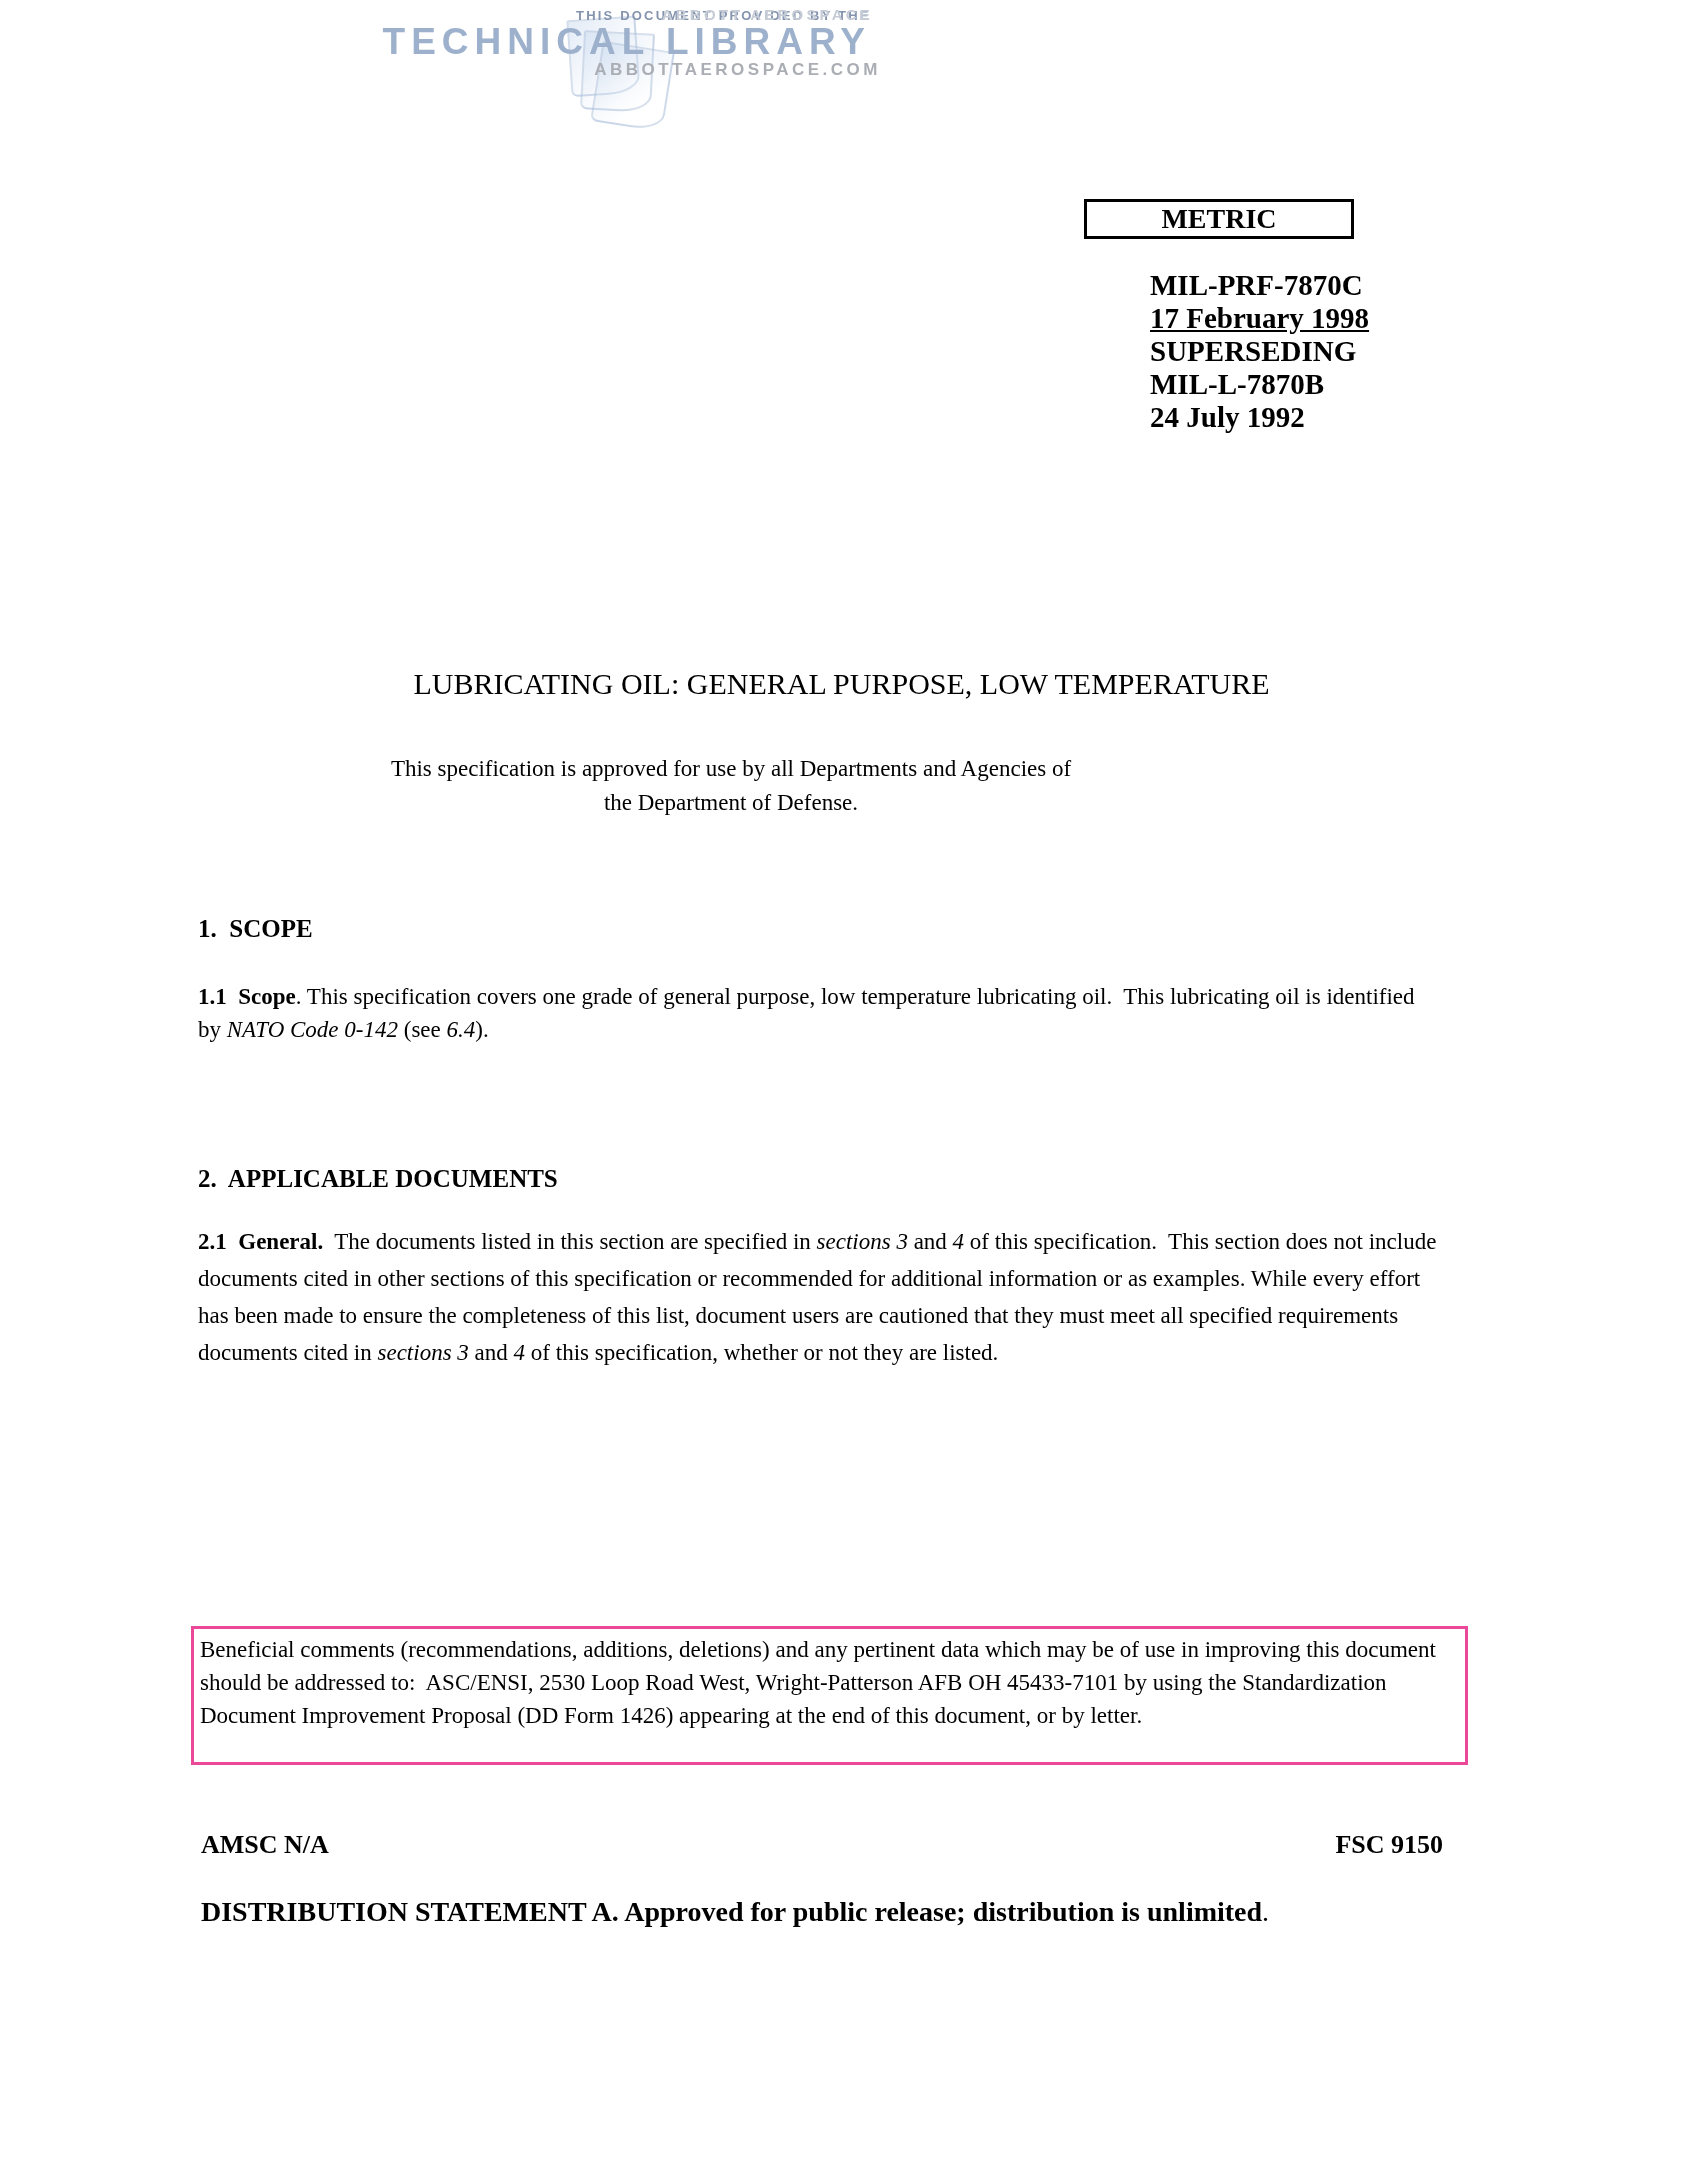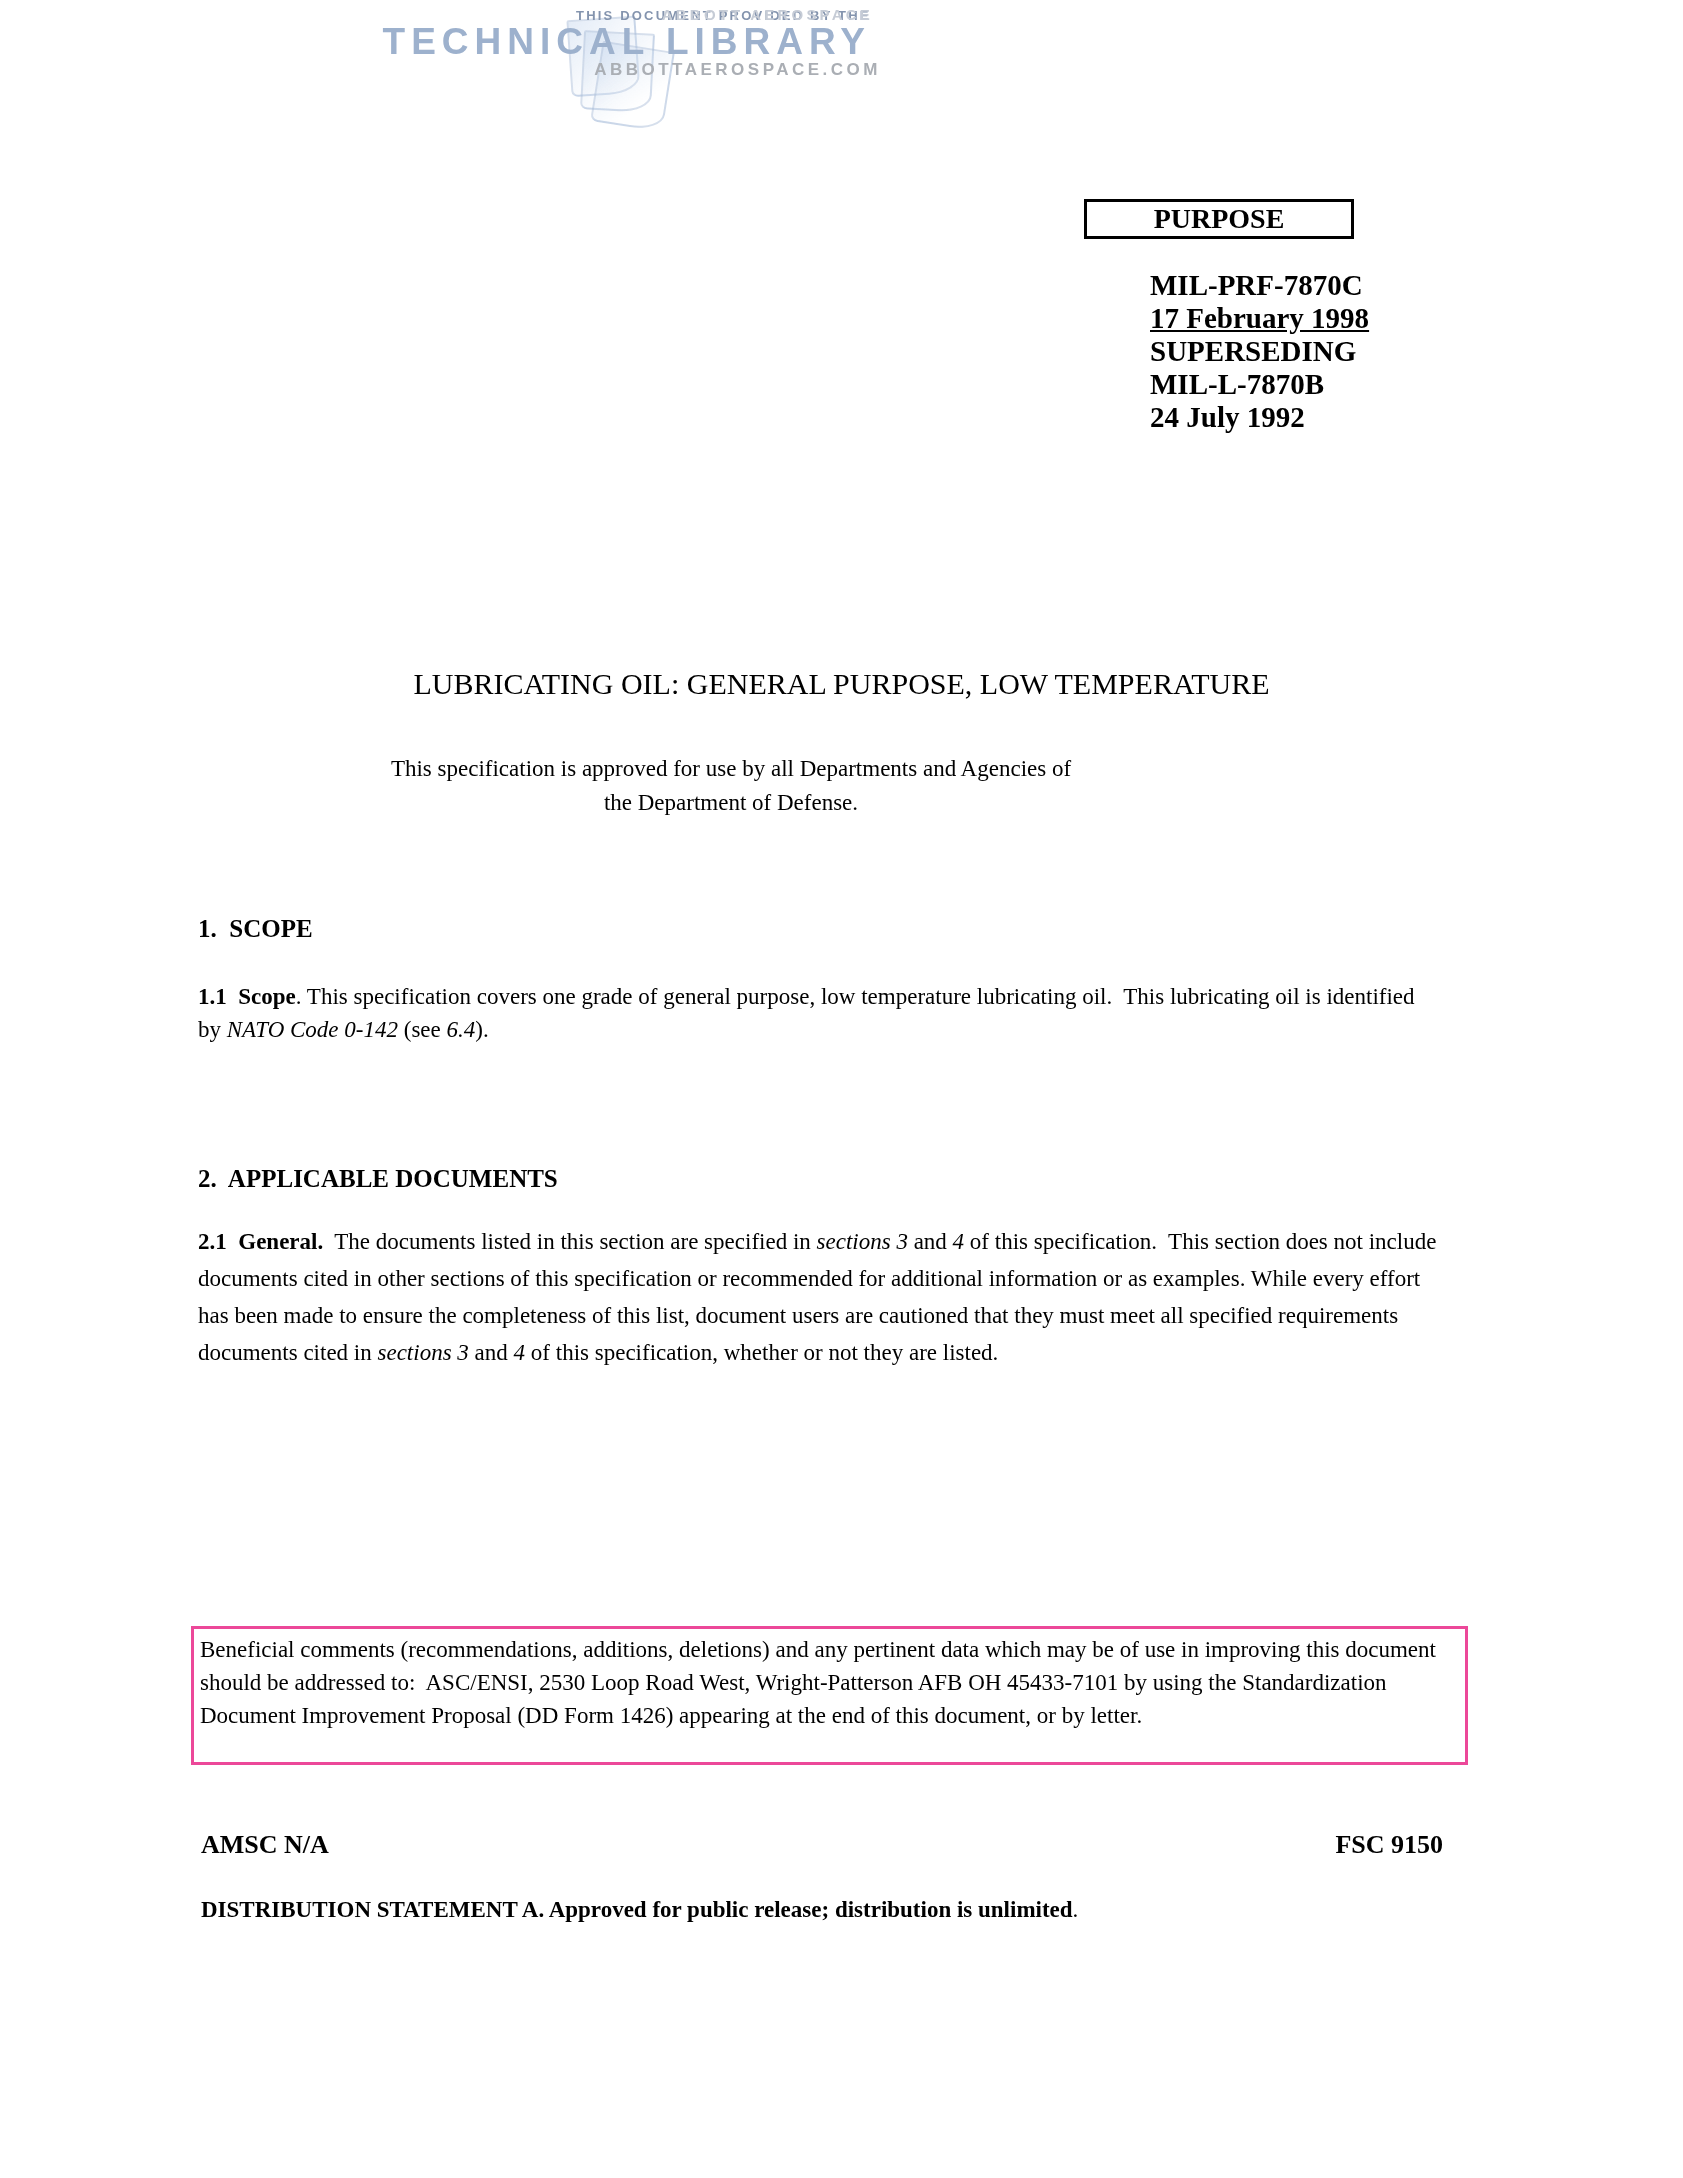--- a/index.html
+++ b/index.html
@@ -44,41 +44,41 @@
   .b{font-weight:bold;}
   .i{font-style:italic;}
 
   
   .comment-box{position:absolute;left:191px;top:1626px;width:1277px;height:139px;border:3px solid #ec4899;
                box-sizing:border-box;padding:4px 8px 0 6px;font-size:23px;line-height:33px;white-space:pre-wrap;}
 
   
   .footer-row{position:absolute;left:201px;top:1832px;width:1242px;display:flex;
               justify-content:space-between;font-weight:bold;font-size:26px;line-height:1;}
-  .distribution{position:absolute;left:201px;top:1898px;font-size:23px;line-height:1;}
+  .distribution{position:absolute;left:201px;top:1898px;font-size:28px;line-height:1;}
 </style>
 </head>
 <body>
 
 <div class="page">
 
   <div class="logo">
     <div class="logo-pages">
       <div class="sheet sheet1"></div>
       <div class="sheet sheet2"></div>
       <div class="sheet sheet3"></div>
     </div>
     <div class="logo-tagline">THIS DOCUMENT PROVIDED BY THE</div>
     <div class="logo-brand">ABBOTT AEROSPACE</div>
     <div class="logo-title">TECHNICAL LIBRARY</div>
     <div class="logo-site">ABBOTTAEROSPACE.COM</div>
   </div>
 
   <div class="metric-box">
-      <span>PURPOSE</span>
+      <span>METRIC</span>
     </div>
 
   <div class="id-block">
     <div>MIL-PRF-7870C</div>
     <div><span class="u">17 February 1998</span></div>
     <div>SUPERSEDING</div>
     <div>MIL-L-7870B</div>
     <div>24 July 1992</div>
   </div>
 

